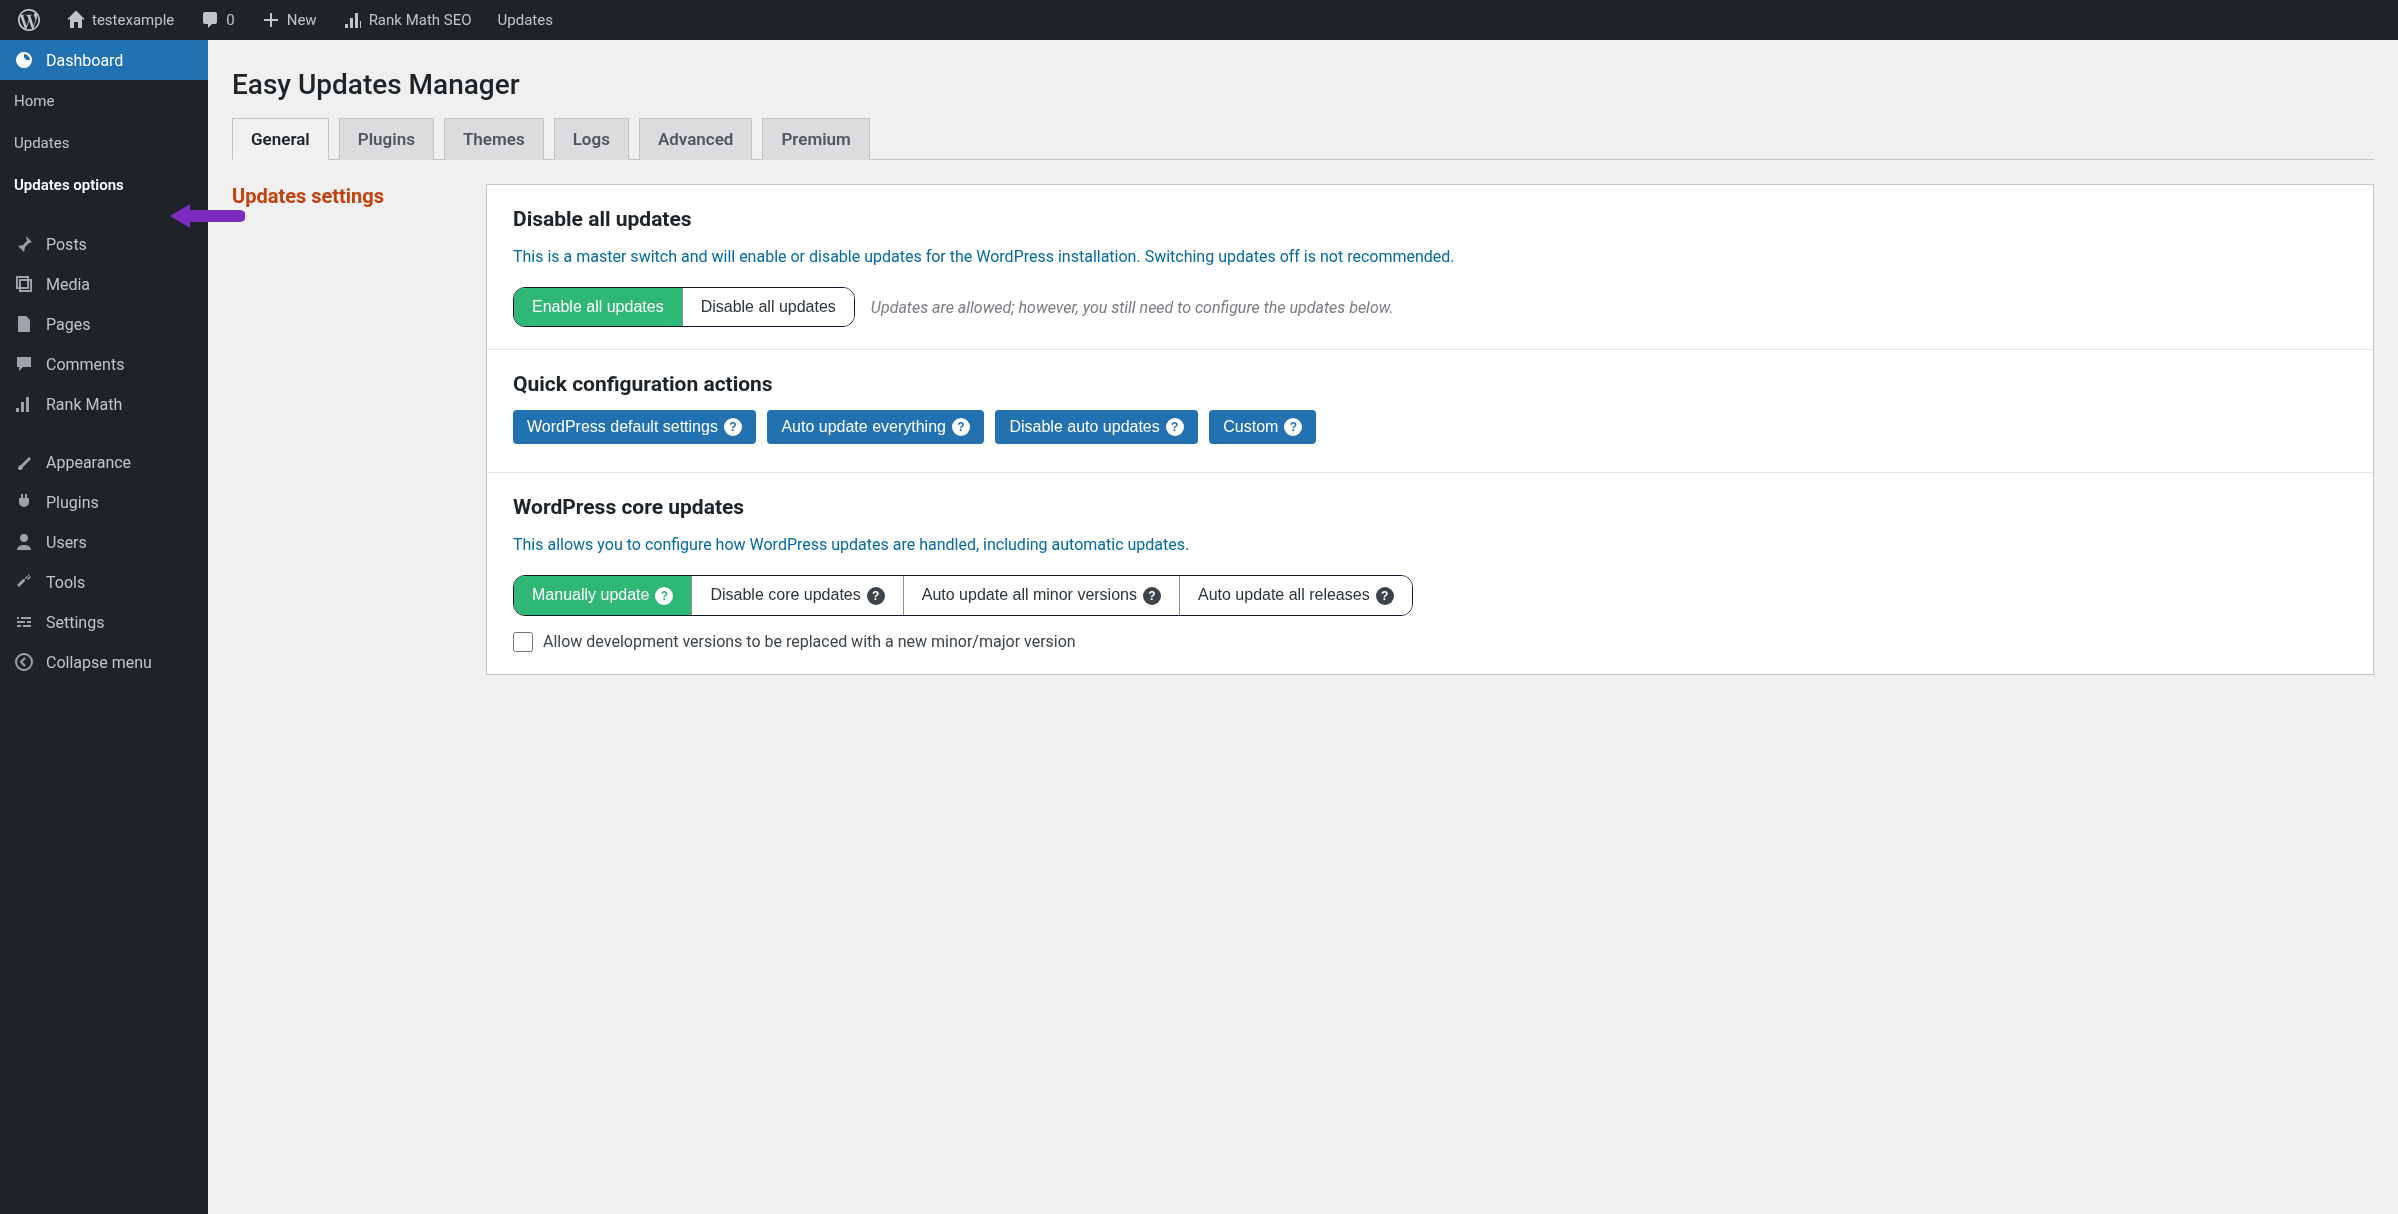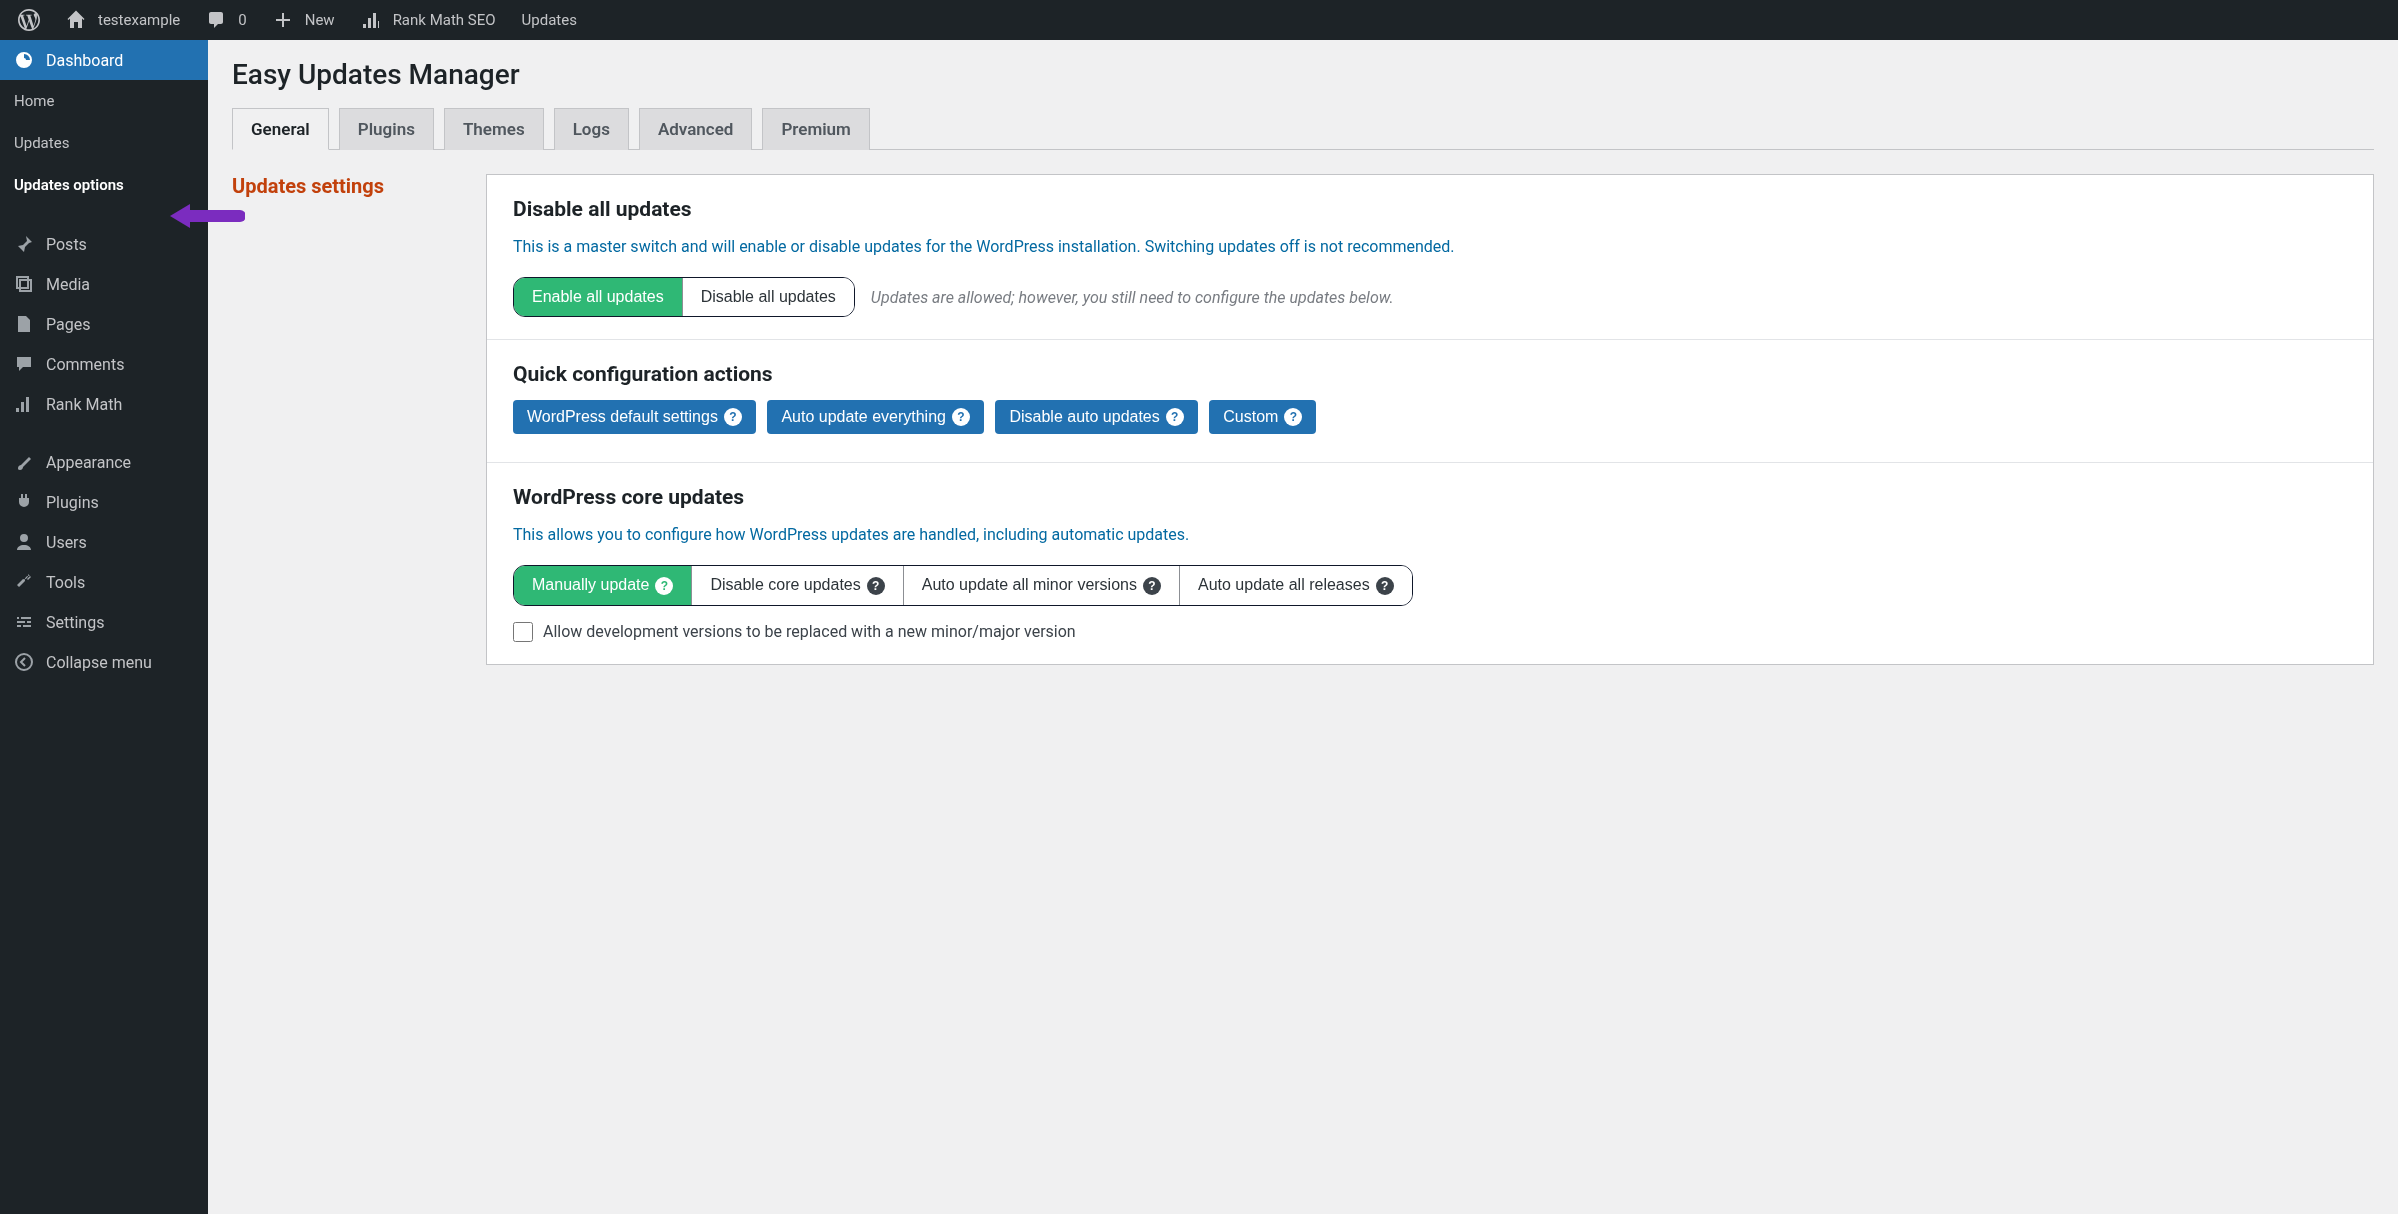--- a/index.html
+++ b/index.html
@@ -1,38 +1,38 @@
 <!DOCTYPE html>
 <html><head>
 <meta charset="utf-8">
 <style>
 * { box-sizing: border-box; margin: 0; padding: 0; }
 body { font-family: -apple-system, BlinkMacSystemFont, "Segoe UI", Roboto, sans-serif; font-size: 14px; background: #f0f0f1; color: #3c434a; }
 
 
 .admin-bar { background: #1d2327; height: 40px; display: flex; align-items: center; color: #c3c4c7; padding: 0 10px; gap: 10px; }
-.admin-bar .ab-item { display: flex; align-items: center; gap: 12px; padding: 0 8px; height: 40px; cursor: pointer; font-size: 15px; justify-content: space-between; }
+.admin-bar .ab-item { display: flex; align-items: center; gap: 6px; padding: 0 8px; height: 40px; cursor: pointer; font-size: 15px; justify-content: space-between; }
 .admin-bar svg, .admin-bar .icon { fill: #c3c4c7; }
 
 
 .admin-wrap { display: flex; min-height: calc(1214px - 40px); }
 .sidebar { background: #1d2327; width: 208px; flex-shrink: 0; color: #fff; font-size: 16px; position: relative; }
 .sidebar .menu-item { display: flex; align-items: center; gap: 12px; padding: 10px 14px; cursor: pointer; color: #c3c4c7; }
 .sidebar .menu-item.current { background: #2271b1; color: #fff; position: relative; }
 .sidebar .menu-item.current::after { content:""; position:absolute; right:-10px; top:50%; transform:translateY(-50%); width:0; height:0; border-top:10px solid transparent; border-bottom:10px solid transparent; border-right:10px solid #f0f0f1; }
 .sidebar .sub-item { padding: 12px 14px; cursor: pointer; color: #c3c4c7; font-size: 15px; }
 .sidebar .sub-item.active { color: #fff; font-weight: 600; }
 .sidebar .separator { height: 18px; }
 .sidebar .menu-icon { width: 20px; height: 20px; flex-shrink: 0; display: inline-flex; align-items:center; justify-content:center; }
 .sidebar .menu-icon svg { width: 20px; height: 20px; fill: #9ca2a7; }
 .sidebar .menu-item.current .menu-icon svg { fill: #fff; }
 .arrow-indicator { position: absolute; left: 165px; top: 156px; pointer-events: none; }
 
 
-.content { flex: 1; padding: 18px 24px; }
+.content { flex: 1; padding: 28px 24px; }
 .content h1 { font-size: 28px; font-weight: 500; color: #1d2327; margin-bottom: 16px; }
 .tabs { border-bottom: 1px solid #c3c4c7; display: flex; gap: 10px; margin-bottom: 24px; }
 .tab { padding: 10px 18px; background: #dcdcde; border: 1px solid #c3c4c7; border-bottom: none; cursor: pointer; font-size: 17px; font-weight: 600; color: #50575e; position: relative; top: 1px; }
 .tab.active { background: #f0f0f1; color: #1d2327; border-bottom: 1px solid #f0f0f1; }
 
 .layout-row { display: flex; gap: 24px; }
 .left-col { width: 230px; flex-shrink: 0; }
 .left-col h2 { font-size: 20px; font-weight: 700; color: #c2410c; }
 .right-col { flex: 1; background: #fff; border: 1px solid #c3c4c7; }
 

